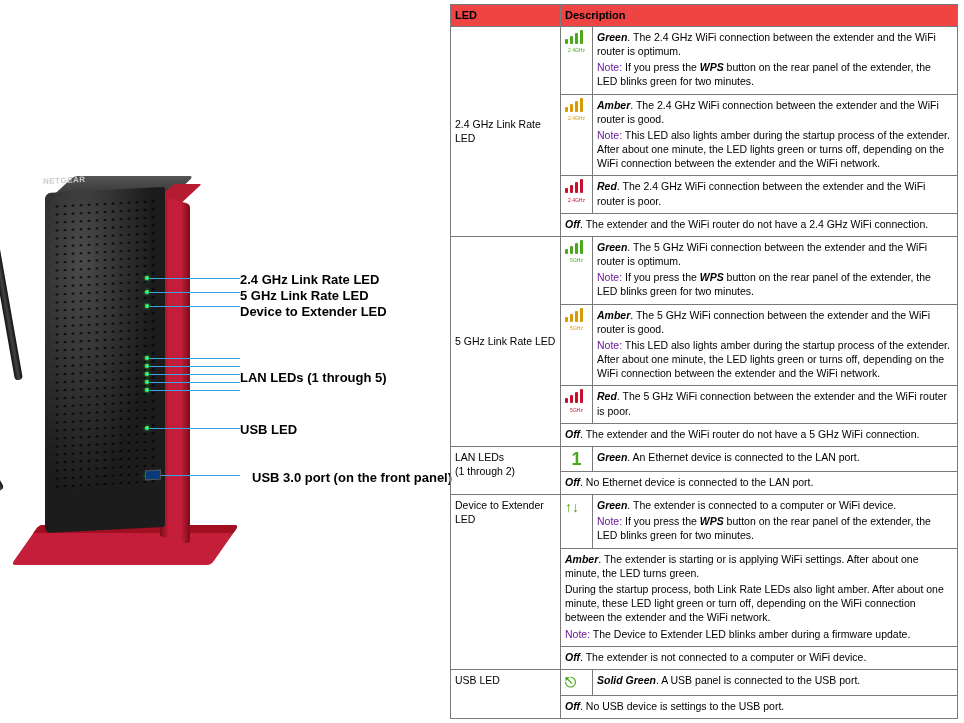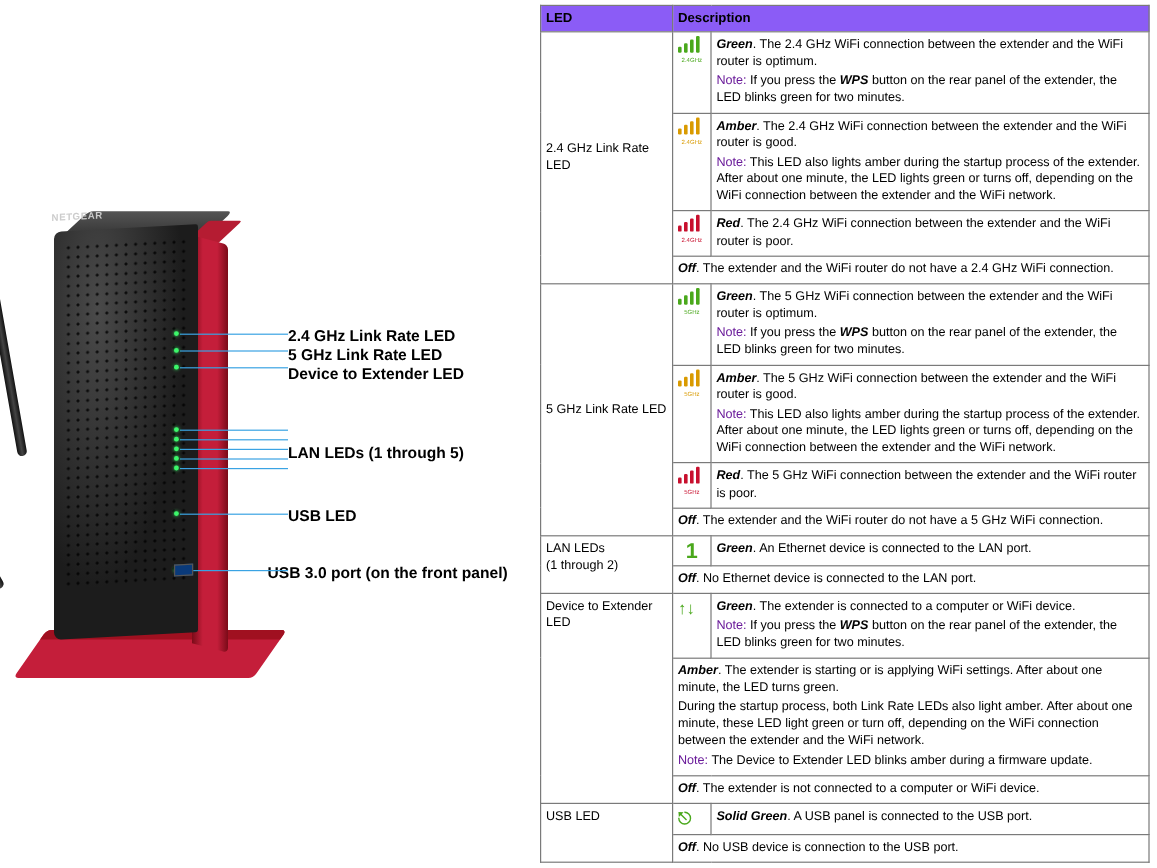--- a/index.html
+++ b/index.html
@@ -171,21 +171,21 @@
   }
   table.led th, table.led td {
     border: 1px solid #7a7a7a;
     padding: 3px 4px;
     vertical-align: top;
     font-size: 10.5px;
     line-height: 1.35;
     text-align: left;
   }
   table.led th {
-    background: #8b5cf6;
+    background: #ef4444;
     font-weight: bold;
     font-size: 11px;
   }
   col.c1 { width: 110px; }
   col.c2 { width: 32px; }
   col.c3 { width: auto; }
   .icon-cell { text-align: center; vertical-align: middle; padding:4px 2px;}
   .bars { display:inline-block; position:relative; width:18px; height:14px; }
   .bars span{ position:absolute; bottom:0; width:3px; background:currentColor; border-radius:1px;}
   .bars .b1{left:0; height:5px;}
@@ -234,21 +234,21 @@
       <div class="led-row" style="top:305px;width:90px;"></div>
       <div class="usb-port"></div>
     </div>
 
     <div class="callouts">
       <div style="top:272px;left:40px;">2.4 GHz Link Rate LED</div>
       <div style="top:288px;left:40px;">5 GHz Link Rate LED</div>
       <div style="top:304px;left:40px;">Device to Extender LED</div>
       <div style="top:370px;left:40px;">LAN LEDs (1 through 5)</div>
       <div style="top:422px;left:40px;">USB LED</div>
-      <div style="top:470px;left:23px;">USB 3.0 port (on the front panel)</div>
+      <div style="top:470px;left:52px;">USB 3.0 port (on the front panel)</div>
     </div>
   </div>
 
   <div class="right">
     <table class="led">
       <colgroup>
           <col class="c1">
           <col class="c2">
           <col class="c3">
         </colgroup>
@@ -371,19 +371,19 @@
 
       <tr>
         <td rowspan="2">USB LED</td>
         <td class="icon-cell"><span class="usb-ico">⎋</span></td>
         <td class="desc">
           <p><b class="k">Solid Green</b><span>. A USB panel is connected to the USB port.</span></p>
         </td>
       </tr>
       <tr>
         <td colspan="2" class="desc">
-          <p><b class="k">Off</b><span>. No USB device is connection to the USB port.</span></p>
+          <p><b class="k">Off</b><span>. No USB device is settings to the USB port.</span></p>
         </td>
       </tr>
     </tbody>
       </table>
   </div>
 </div>
 
 </body></html>

